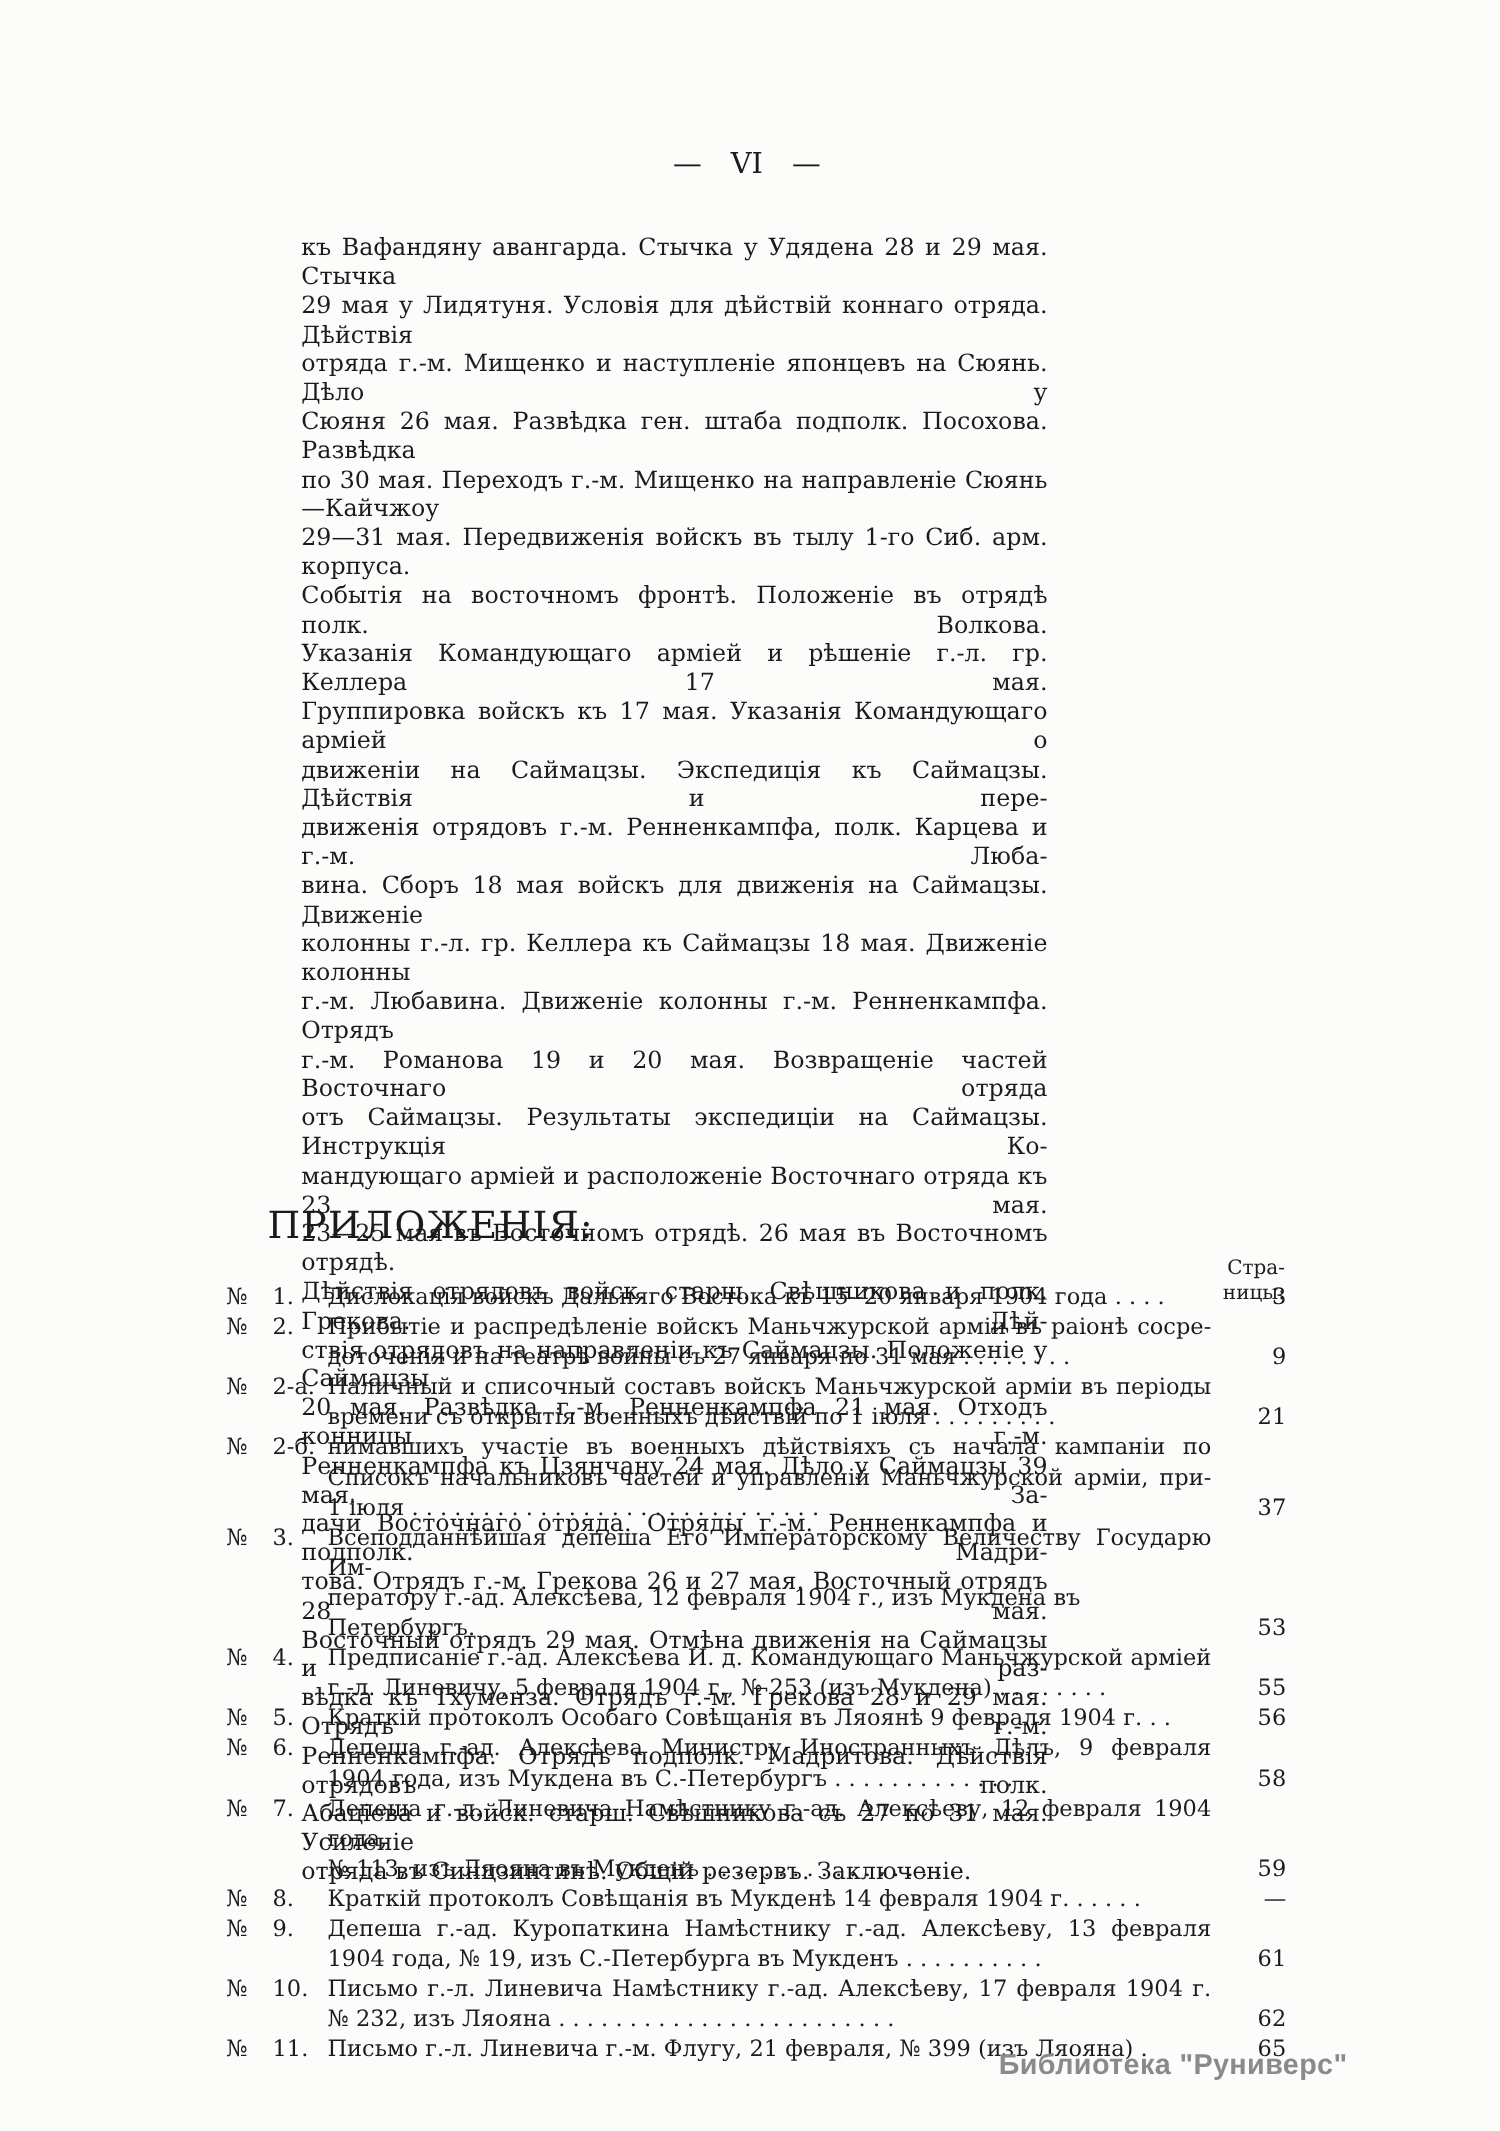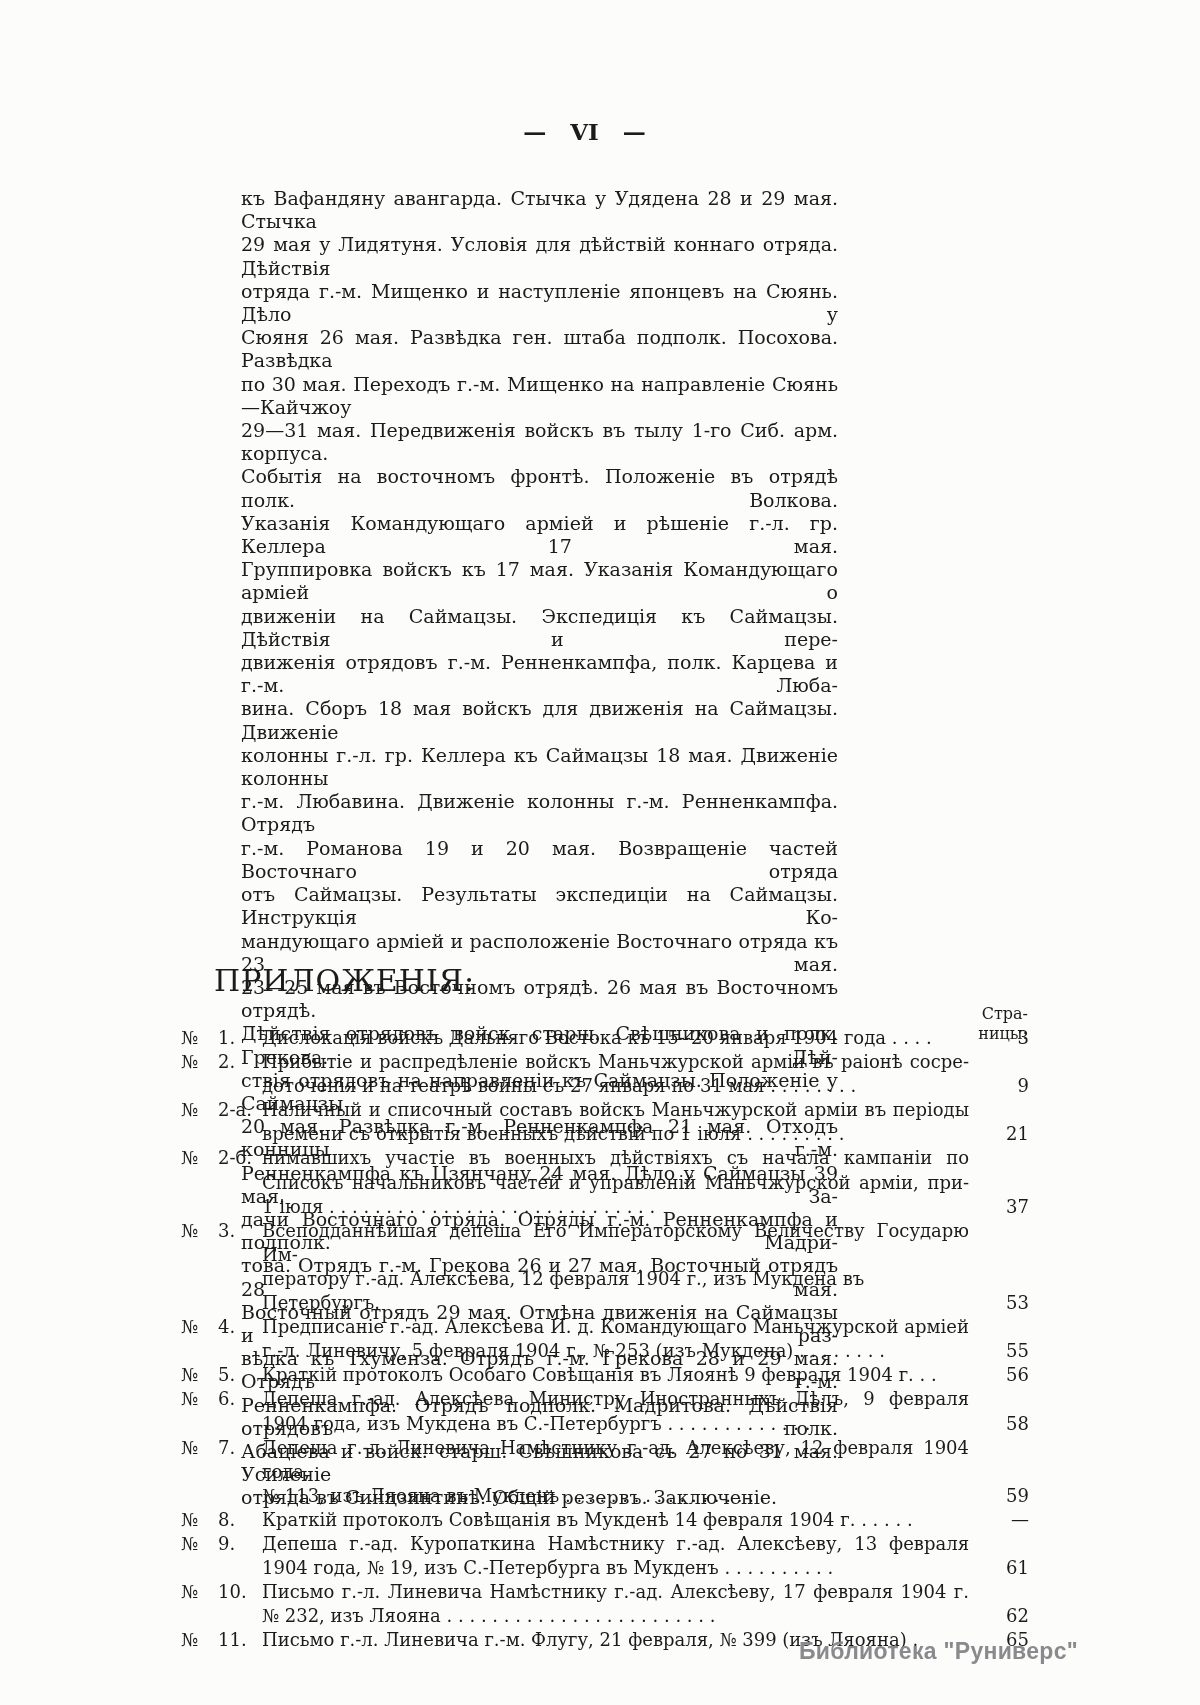--- a/index.html
+++ b/index.html
@@ -8,25 +8,25 @@
     width: 1200px;
     height: 1705px;
     background: #fcfcfb;
     color: #1b1b1b;
     font-family: "DejaVu Serif", "Liberation Serif", serif;
     overflow: hidden;
   }
   .page-header {
     position: absolute;
     top: 118px;
-    left: 240px;
+    left: 253px;
     width: 597px;
     text-align: center;
     font-size: 23px;
-    font-weight: bold;
+    font-weight: normal;
     word-spacing: 16px;
     transform: translateX(46px);
   }
   .toc-paragraph {
     position: absolute;
     left: 241px;
     top: 187px;
     width: 597px;
     font-size: 19px;
     line-height: 23.2px;

